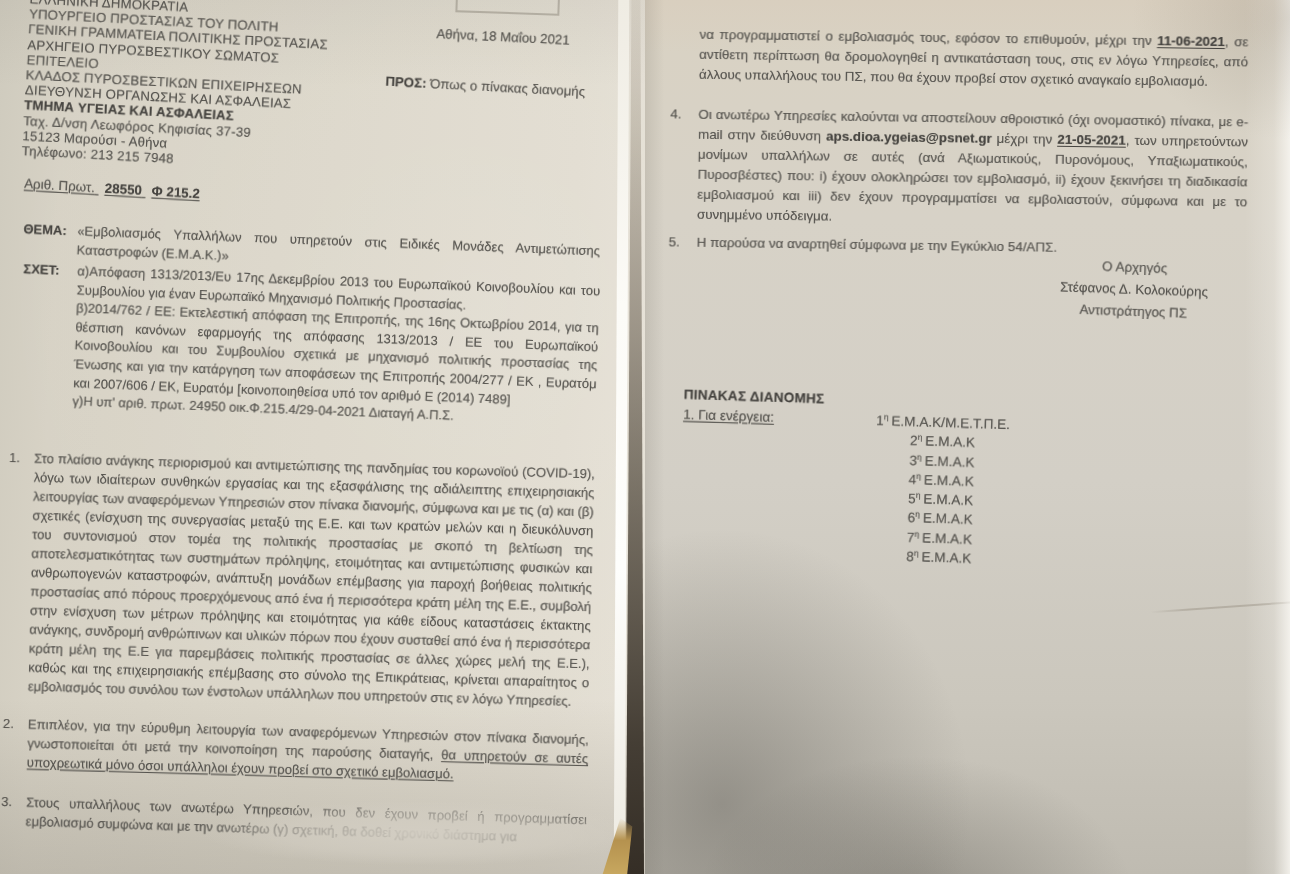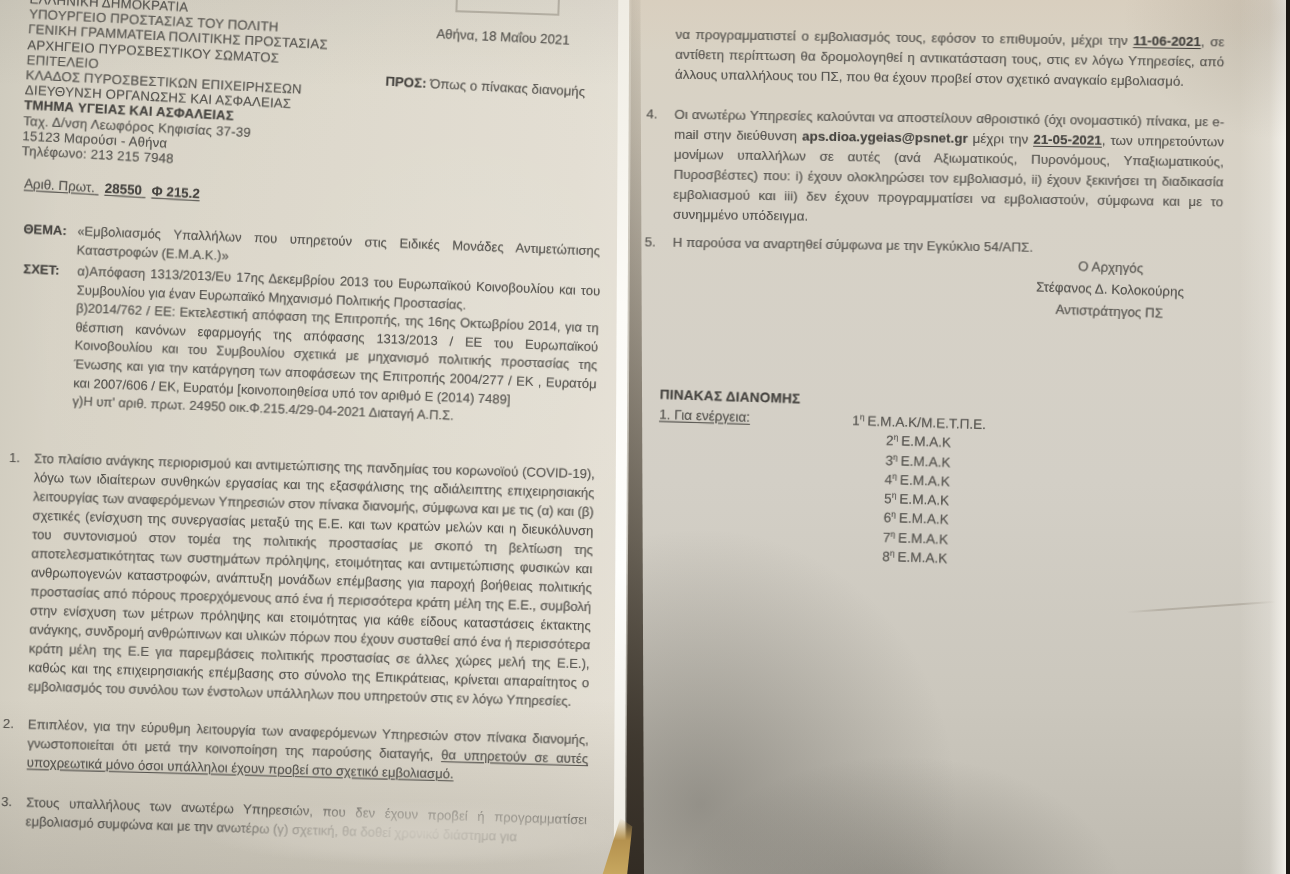--- a/index.html
+++ b/index.html
@@ -4,30 +4,29 @@
 <style>
   html,body{margin:0;padding:0;width:1290px;height:874px;overflow:hidden;background:#1a1713;}
   .stage{position:relative;width:1290px;height:874px;font-family:"Liberation Sans","DejaVu Sans",sans-serif;color:#56544f;}
   .photo{position:absolute;top:0;width:645px;height:874px;overflow:hidden;}
   .photo-left{left:0;
     background:
       radial-gradient(130% 90% at 75% 35%, rgba(255,255,255,.10), transparent 60%),
       linear-gradient(180deg, rgba(70,65,55,.06) 0%, transparent 10%, transparent 80%, rgba(95,90,80,.16) 95%, rgba(110,105,95,.24) 100%),
       linear-gradient(93deg, #cfcbbe 0%, #d7d2c5 10%, #dcd7ca 50%, #e1dcd0 85%, #e5e0d5 97%);
   }
-  .photo-right{left:621px;
+  .photo-right{left:645px;
     background:
       radial-gradient(55% 45% at 12% 92%, rgba(75,73,68,.40), transparent 70%),
       radial-gradient(45% 22% at 42% 103%, rgba(70,68,62,.35), transparent 75%),
       radial-gradient(35% 20% at 100% 2%, rgba(125,115,100,.22), transparent 70%),
       linear-gradient(270deg, rgba(247,245,240,.9) 0%, rgba(247,245,240,.28) 2.5%, transparent 7%),
       linear-gradient(90deg, rgba(105,100,90,.16) 0%, transparent 3%),
       linear-gradient(180deg, rgba(216,196,176,.22) 0%, transparent 6%),
       linear-gradient(180deg, #d9d2c3 0%, #d7d2c7 25%, #d3cfc6 55%, #cbc7bd 80%, #bfbbb1 100%);
-    padding-left: 20px;
   }
   .content{position:absolute;inset:0;filter:blur(.25px);}
   .content *{text-shadow:0 0 .5px rgba(86,84,79,.5);}
   .rot-left{transform:rotate(1.2deg);transform-origin:60px 0;}
   .rot-right{transform:rotate(0.8deg);transform-origin:0 0;}
   .b{font-weight:bold;color:#45433f;}
   .ul{text-decoration:underline;text-underline-offset:2px;text-decoration-thickness:1px;}
 
   
   .hdr{position:absolute;left:30px;top:-8px;width:420px;font-size:13.2px;line-height:15.2px;letter-spacing:.2px;transform:rotate(1.8deg);transform-origin:0 0;}

